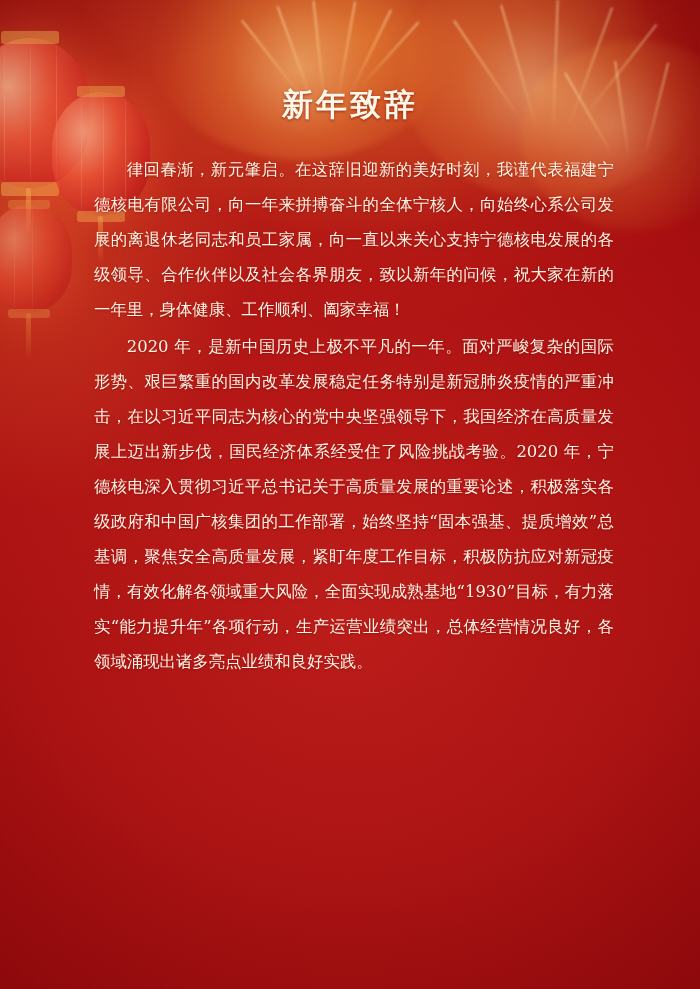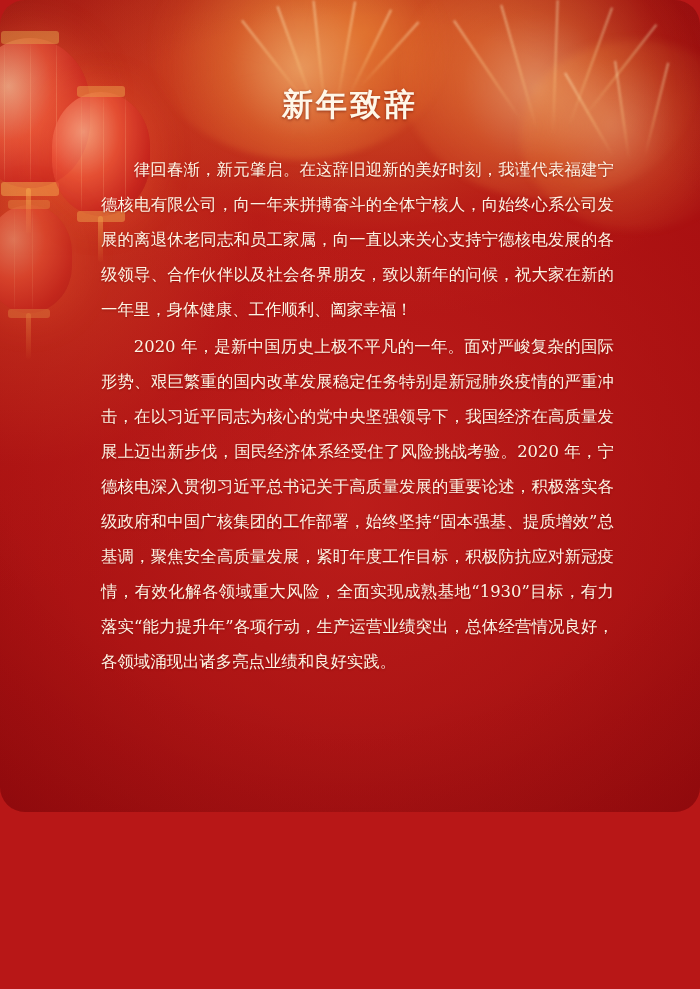--- a/index.html
+++ b/index.html
@@ -10,28 +10,27 @@
     width: 700px;
     height: 989px;
     overflow: hidden;
     font-family: "DejaVu Serif", "Liberation Serif", serif;
     background: #b81717;
   }
 
   .page {
     position: relative;
     width: 700px;
-    height: 812px;
+    height: 989px;
     overflow: hidden;
     background:
       radial-gradient(ellipse 520px 360px at 52% 4%, rgba(255,170,60,0.50) 0%, rgba(220,70,30,0.12) 55%, rgba(180,25,25,0) 80%),
       radial-gradient(ellipse 420px 520px at 4% 22%, rgba(255,140,60,0.35) 0%, rgba(200,40,30,0.10) 55%, rgba(170,20,20,0) 80%),
       radial-gradient(ellipse 700px 700px at 50% 62%, rgba(205,40,35,0.55) 0%, rgba(160,12,14,0.65) 70%, rgba(140,8,10,0.85) 100%),
       linear-gradient(180deg, #c01c1c 0%, #b41313 30%, #a81010 60%, #9c0c0e 100%);
-    border-radius: 25px;
   }
 
   
   .burst {
     position: absolute;
     border-radius: 50%;
     pointer-events: none;
   }
   .burst-a {
     left: 150px; top: -70px; width: 300px; height: 230px;
@@ -128,21 +127,21 @@
     top: 152px;
     width: 528px;
     color: #fdf4e4;
     font-size: 16.4px;
     line-height: 35px;
     text-align: justify;
     text-justify: inter-ideograph;
     text-shadow: 0 1px 2px rgba(100,0,0,0.40);
   }
   .body-text p {
-    margin: 0 0 2px 15px;
+    margin: 0 0 2px 8px;
     text-indent: 2em;
   }
 </style>
 </head>
 <body>
 
 <div class="page">
 
   <div class="burst burst-a"></div>
   <div class="burst burst-b"></div>

